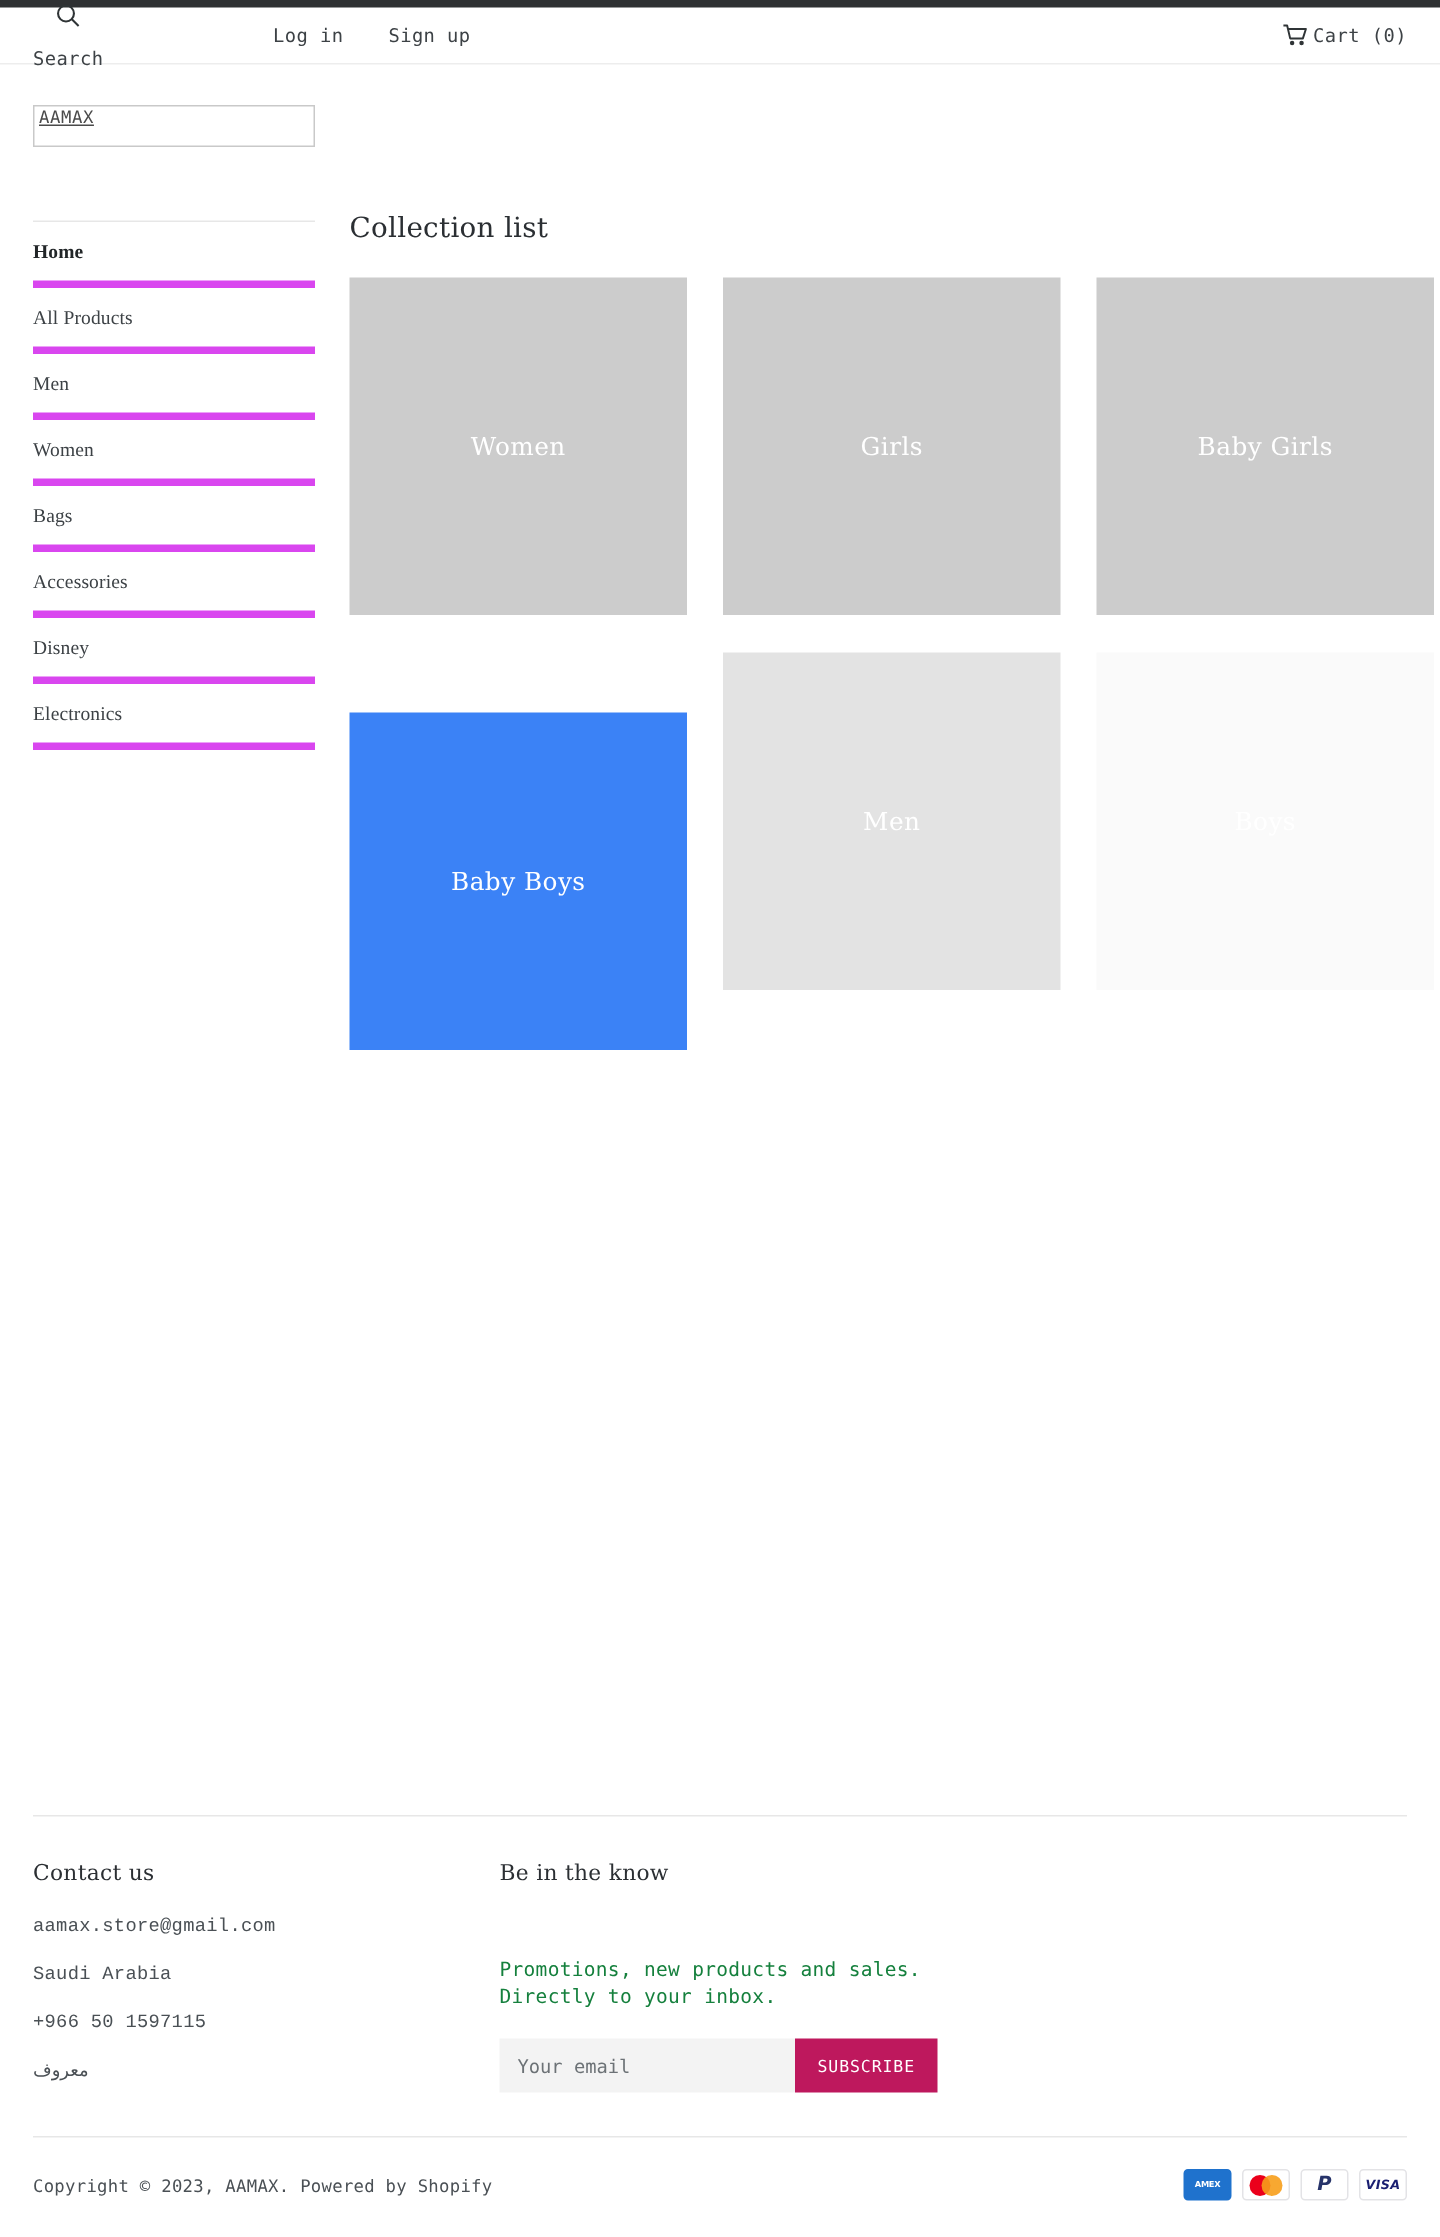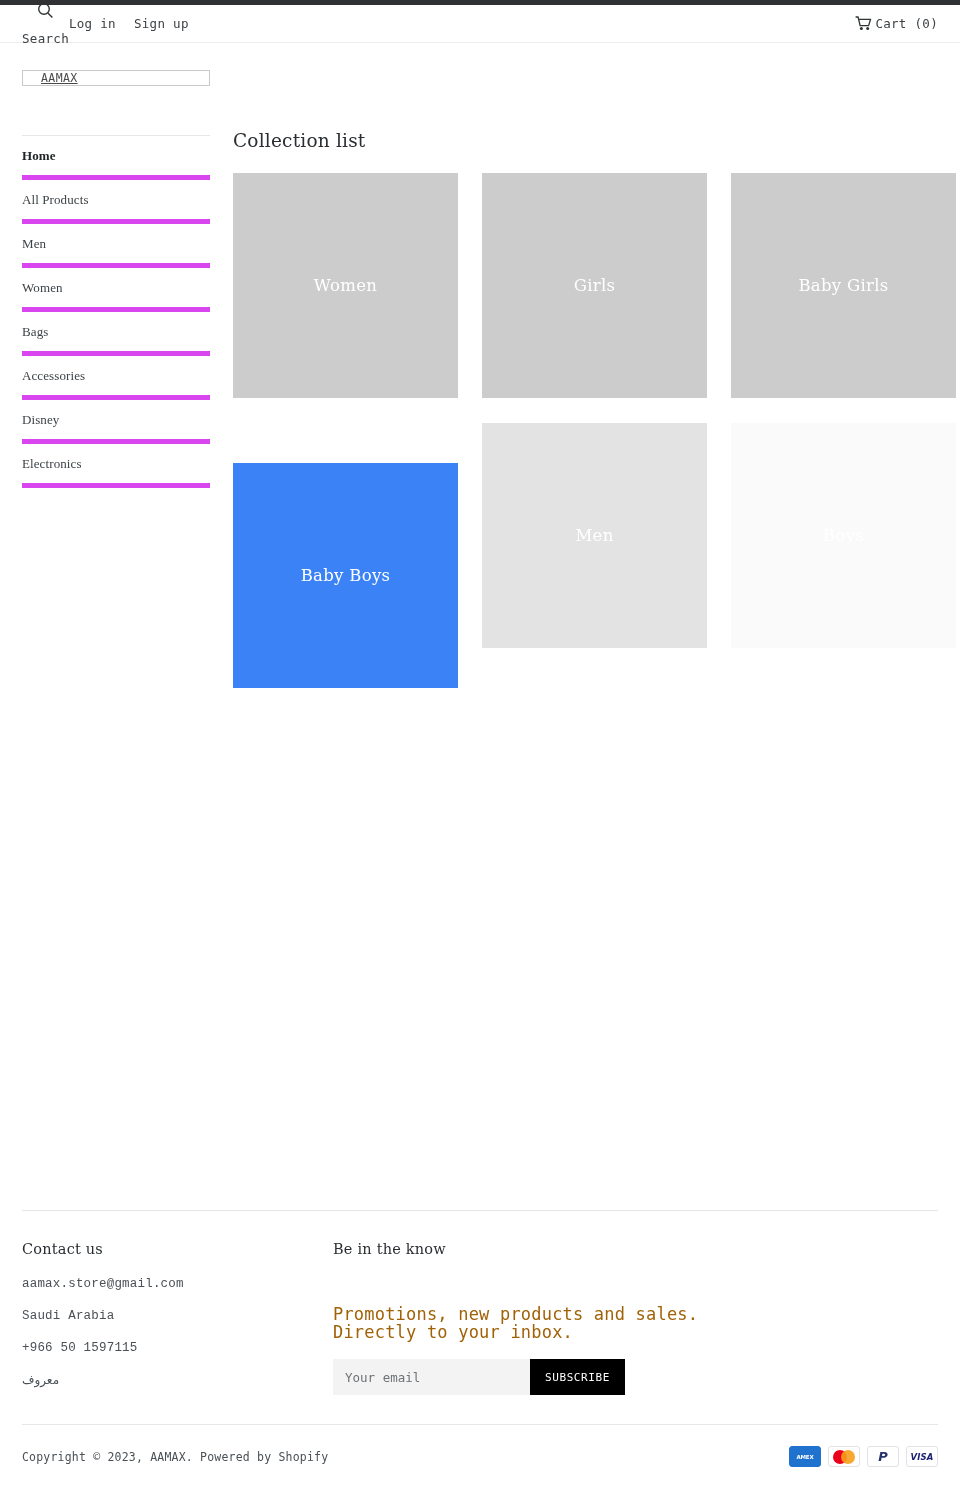--- a/index.html
+++ b/index.html
@@ -47,21 +47,22 @@
   }
   .search-icon svg { display: block; }
   .search-label {
     font-size: 12.5px;
     color: #3d4246;
     letter-spacing: 0.3px;
   }
   .auth-links {
     display: flex;
     align-items: center;
-    gap: 18px;
+    gap: 30px;
+    margin-left: 113px;
   }
   .auth-links a {
     font-size: 12.5px;
     color: #3d4246;
     text-decoration: none;
     letter-spacing: 0.3px;
     cursor: pointer;
   }
   .cart-link {
     margin-left: auto;
@@ -76,25 +77,25 @@
   }
   .cart-icon svg { display: block; }
 
   
   .logo-wrap {
     padding: 27px 22px 0 22px;
   }
   .logo-box {
     display: inline-block;
     width: 188px;
-    height: 16px;
+    height: 28px;
     border: 1px solid #c9c9c9;
     font-size: 11.5px;
     line-height: 14px;
-    padding-left: 18px;
+    padding-left: 3px;
     color: #4a4a4a;
     letter-spacing: 0.4px;
     background: #ffffff;
     cursor: pointer;
   }
 
   
   .page {
     display: flex;
     padding: 44px 22px 0 22px;
@@ -203,22 +204,22 @@
     font-family: Liberation Mono, monospace;
   }
   .contact-line.arabic {
     direction: rtl;
     text-align: left;
     font-family: "DejaVu Sans", sans-serif;
     font-size: 12px;
     margin-bottom: 0;
   }
   .news-text {
-    font-size: 17px;
-    color: #a16207;
+    font-size: 13px;
+    color: #15803d;
     line-height: 18px;
     letter-spacing: 0.2px;
     margin-bottom: 18px;
     margin-top: 48px;
   }
   .news-form {
     display: flex;
     width: 292px;
     height: 36px;
   }
@@ -228,21 +229,21 @@
     background: #f3f3f3;
     padding: 0 12px;
     font-family: "DejaVu Sans Mono", monospace;
     font-size: 12.5px;
     color: #4a5055;
     outline: none;
   }
   .news-input::placeholder { color: #6c7276; }
   .news-btn {
     border: none;
-    background: #000000;
+    background: #be185d;
     color: #ffffff;
     font-family: "DejaVu Sans Mono", monospace;
     font-size: 11px;
     letter-spacing: 0.6px;
     padding: 0 15px;
     cursor: pointer;
   }
 
   
   .bottom-bar {

